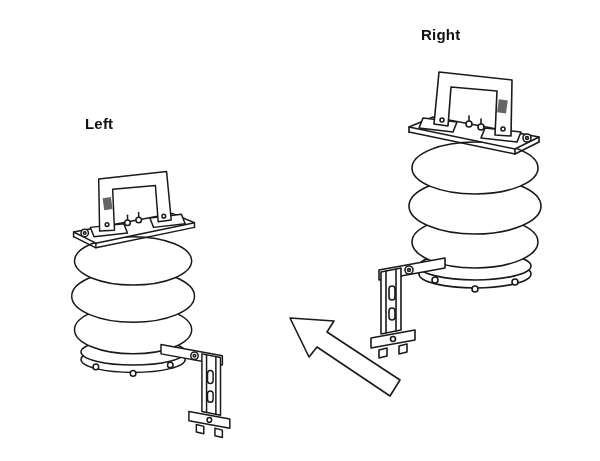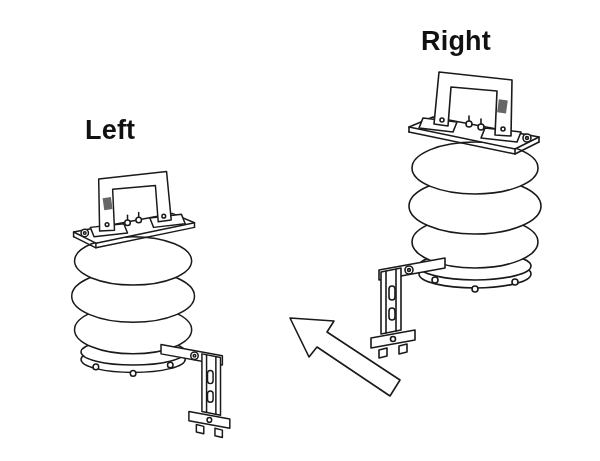--- a/index.html
+++ b/index.html
@@ -11,21 +11,21 @@
   .page {
     position: relative;
     width: 600px;
     height: 461px;
     background: #ffffff;
     overflow: hidden;
   }
   .part-label {
     position: absolute;
     font-weight: bold;
-    font-size: 27px;
+    font-size: 15px;
     color: #111111;
     letter-spacing: 0.2px;
     user-select: none;
   }
   .label-left  { left: 85px;  top: 115px; text-align: center; }
   .label-right { left: 421px; top: 26px;  }
   svg.diagram {
     position: absolute;
     left: 0;
     top: 0;

